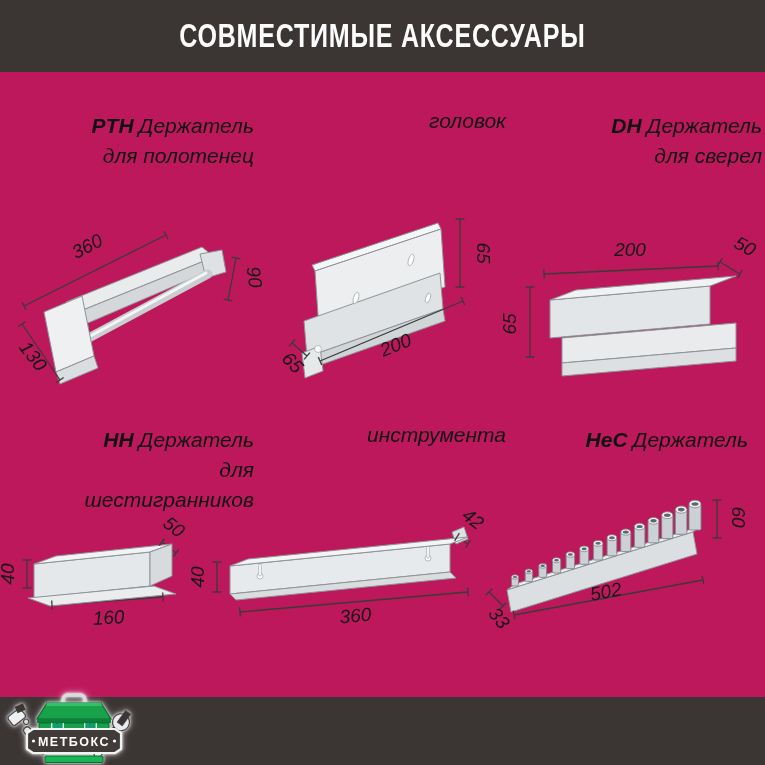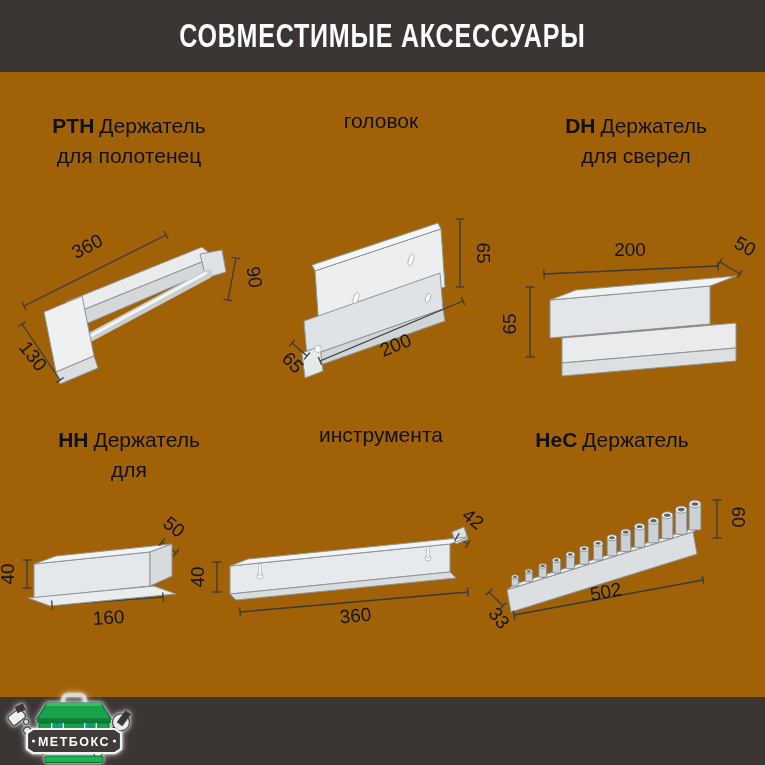--- a/index.html
+++ b/index.html
@@ -1,24 +1,24 @@
 <!DOCTYPE html>
 <html><head>
 <meta charset="utf-8">
 <style>
   html,body{margin:0;padding:0;background:#fff;}
-  .page{position:relative;width:765px;height:765px;background:#a16207;overflow:hidden;
+  .page{position:relative;width:765px;height:765px;background:#be185d;overflow:hidden;
         font-family:"Liberation Sans",sans-serif;color:#111;}
   .banner{position:absolute;left:0;width:765px;background:#3b3534;display:flex;
           align-items:center;justify-content:center;}
   .banner.top{top:0;height:72px;}
   .banner.bottom{top:697px;height:68px;}
   .banner h1{margin:0;color:#fdfdfd;font-size:33px;font-weight:700;letter-spacing:1px;
              transform:scaleX(.76);transform-origin:center;white-space:nowrap;}
-  .card{position:absolute;text-align:center;}
+  .card{position:absolute;text-align:right;font-style:italic;}
   .c-pth{left:4px;top:106px;width:250px;height:300px;}
   .c-spbh{left:256px;top:106px;width:250px;height:300px;}
   .c-dh{left:510px;top:106px;width:252px;height:300px;}
   .c-hh{left:4px;top:420px;width:250px;height:240px;}
   .c-th{left:256px;top:420px;width:250px;height:240px;}
   .c-hec{left:476px;top:420px;width:272px;height:240px;}
   .ptitle{font-size:21px;line-height:30px;white-space:nowrap;padding-top:5px;}
   .code{font-weight:700;margin-right:5px;}
   .subline{font-size:21px;line-height:30px;}
   svg.draw{position:absolute;overflow:visible;}
@@ -160,20 +160,21 @@
         <line x1="22.5" y1="145.0" x2="13.5" y2="145.0" class="tick"></line>
       </svg>
   </section>
 
   <section class="card c-hh">
     <div class="ptitle">
       <span class="code">HH</span><span class="ptype">Держатель</span>
     </div>
     <div class="sub">
       <div class="subline">для</div>
+      <div class="subline">шестигранников</div>
     </div>
     <svg class="draw s-hh" width="210" height="138" viewBox="0 0 210 138">
       <line class="dim" x1="19" y1="58" x2="19" y2="86"></line>
       <text class="dimt" transform="translate(6,72) rotate(-90)">40</text>
       <line class="dim" x1="154" y1="40" x2="168" y2="51"></line>
       <text class="dimt" transform="translate(162,30) rotate(38)">50</text>
       <line class="dim" x1="44" y1="103" x2="155" y2="95"></line>
       <text class="dimt" transform="translate(101,122) rotate(-4)">160</text>
       <polygon class="part" points="26,62 142,50 142,84 26,96" fill="#e5e8ea"></polygon>
       <g class="genholes">

